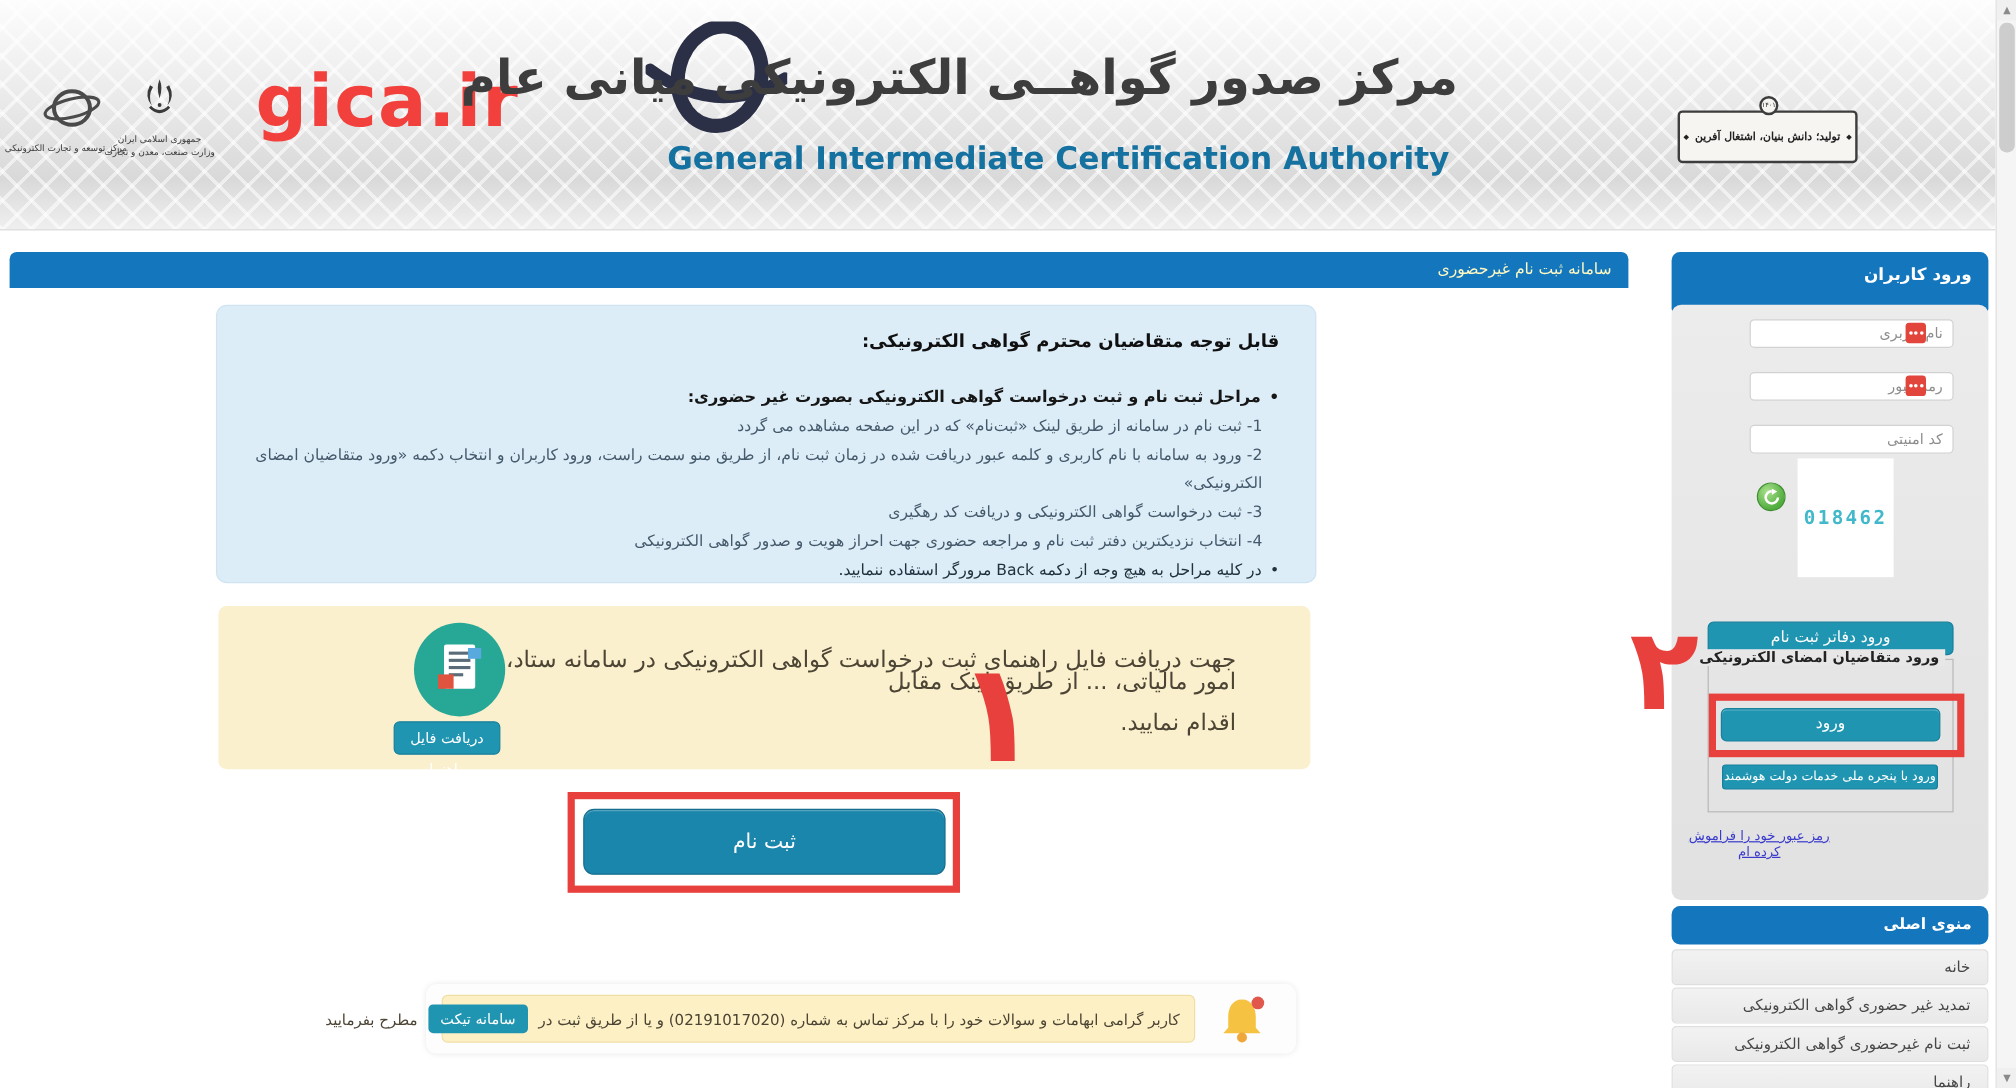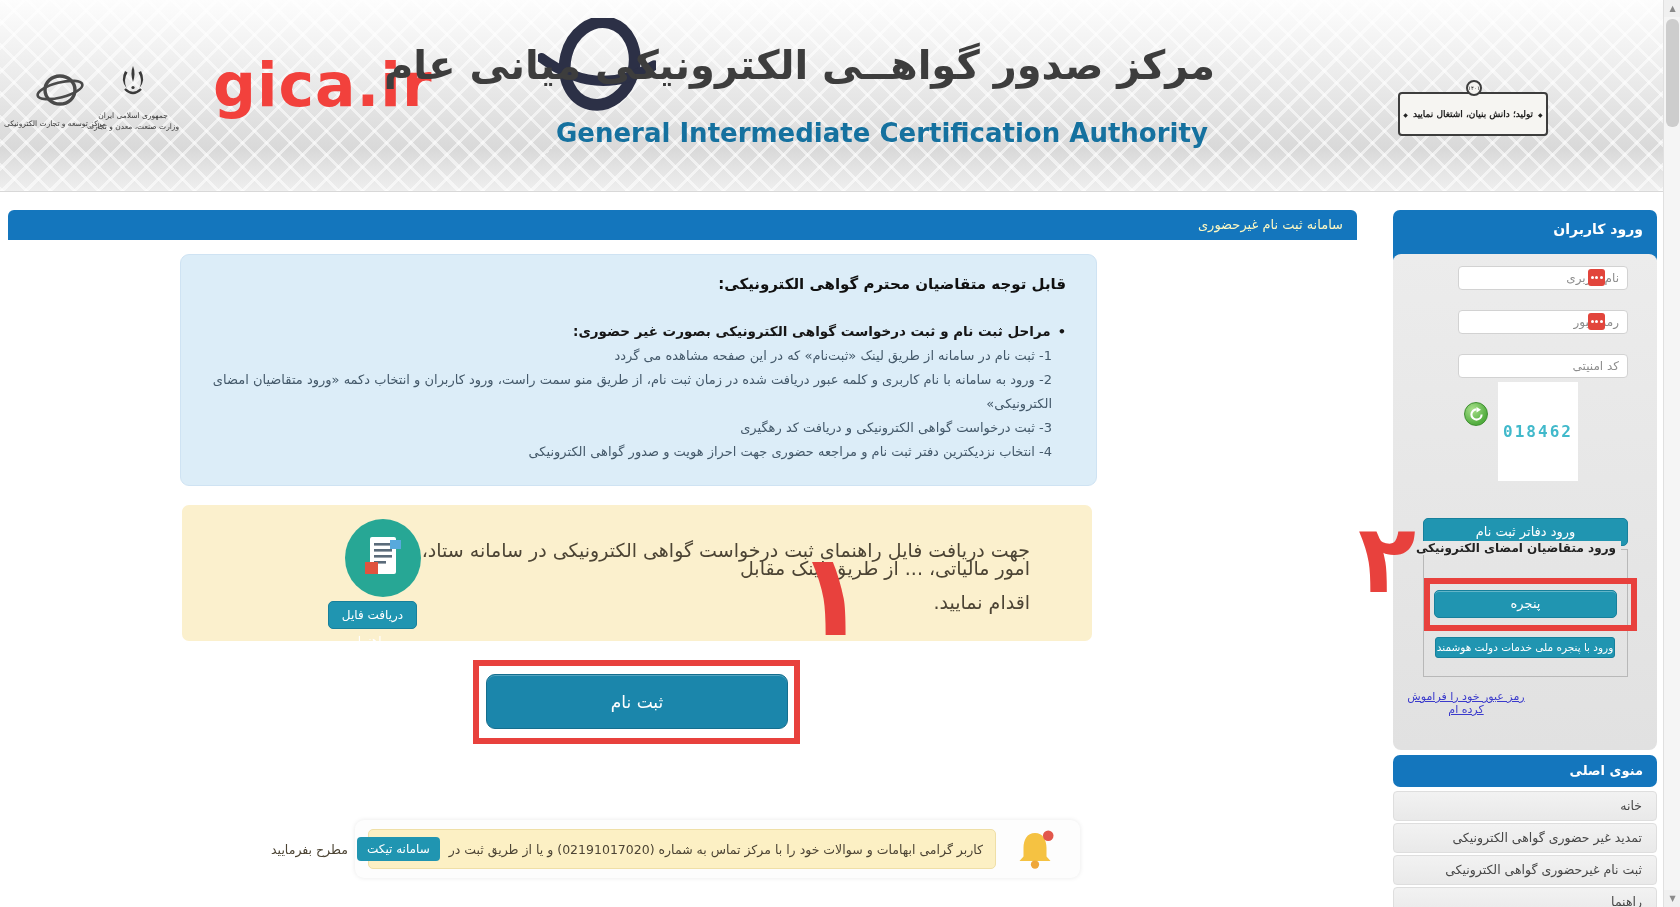--- a/index.html
+++ b/index.html
@@ -159,34 +159,35 @@
         <path d="M4 44 Q66 90 128 52" fill="none" stroke="#2c3046" stroke-width="11" stroke-linecap="round"></path>
       </svg>
     </div>
 
     <div class="abs title-fa">مرکز صدور گواهــی الکترونیکی میانی عام</div>
     <div class="abs title-en">General Intermediate Certification Authority</div>
 
     <div class="abs stamp">
       <div class="stamp-knob">۱۴۰۱</div>
       <span class="stamp-diamond">◆</span>
-      <span class="stamp-text">تولید؛ دانش بنیان، اشتغال نمایید</span>
+      <span class="stamp-text">تولید؛ دانش بنیان، اشتغال آفرین</span>
       <span class="stamp-diamond">◆</span>
     </div>
   </div>
 
   <div class="abs main-banner">سامانه ثبت نام غیرحضوری</div>
 
   <div class="abs notice-box">
     <div class="notice-heading">قابل توجه متقاضیان محترم گواهی الکترونیکی:</div>
     <div class="steps-title">مراحل ثبت نام و ثبت درخواست گواهی الکترونیکی بصورت غیر حضوری:</div>
     <div class="step">1- ثبت نام در سامانه از طریق لینک «ثبت‌نام» که در این صفحه مشاهده می گردد</div>
     <div class="step">2- ورود به سامانه با نام کاربری و کلمه عبور دریافت شده در زمان ثبت نام، از طریق منو سمت راست، ورود کاربران و انتخاب دکمه «ورود متقاضیان امضای الکترونیکی»</div>
     <div class="step">3- ثبت درخواست گواهی الکترونیکی و دریافت کد رهگیری</div>
     <div class="step">4- انتخاب نزدیکترین دفتر ثبت نام و مراجعه حضوری جهت احراز هویت و صدور گواهی الکترونیکی</div>
+    <div class="notice-warning">در کلیه مراحل به هیچ وجه از دکمه Back مرورگر استفاده ننمایید.</div>
   </div>
 
   <div class="abs guide-box"></div>
   <div class="abs guide-circle">
     <svg width="44" height="50" viewBox="0 0 44 50">
       <rect x="9" y="4" width="26" height="37" rx="2" fill="#ffffff"></rect>
       <rect x="13" y="10" width="18" height="2.6" fill="#5a6b7a"></rect>
       <rect x="13" y="16" width="18" height="2.6" fill="#5a6b7a"></rect>
       <rect x="13" y="22" width="18" height="2.6" fill="#5a6b7a"></rect>
       <rect x="13" y="28" width="12" height="2.6" fill="#5a6b7a"></rect>
@@ -246,21 +247,21 @@
       <path d="M10 0 L16 3.5 L10 7.2 Z" fill="#ffffff"></path>
     </svg>
   </div>
 
   <div class="teal-btn office-btn">ورود دفاتر ثبت نام</div>
 
   <div class="abs fieldset">
     <span class="fieldset-legend">ورود متقاضیان امضای الکترونیکی</span>
   </div>
   <div class="abs login-outline"></div>
-  <div class="teal-btn login-btn">پنجره</div>
+  <div class="teal-btn login-btn">ورود</div>
   <div class="teal-btn sso-btn">ورود با پنجره ملی خدمات دولت هوشمند</div>
   <div class="abs forgot-link">رمز عبور خود را فراموش کرده ام</div>
 
   <div class="abs annotation ann-2">٢</div>
 
   <div class="abs side-header menu-header">منوی اصلی</div>
   <div class="abs menu">
     <div class="menu-item">خانه</div>
     <div class="menu-item">تمدید غیر حضوری گواهی الکترونیکی</div>
     <div class="menu-item">ثبت نام غیرحضوری گواهی الکترونیکی</div>

